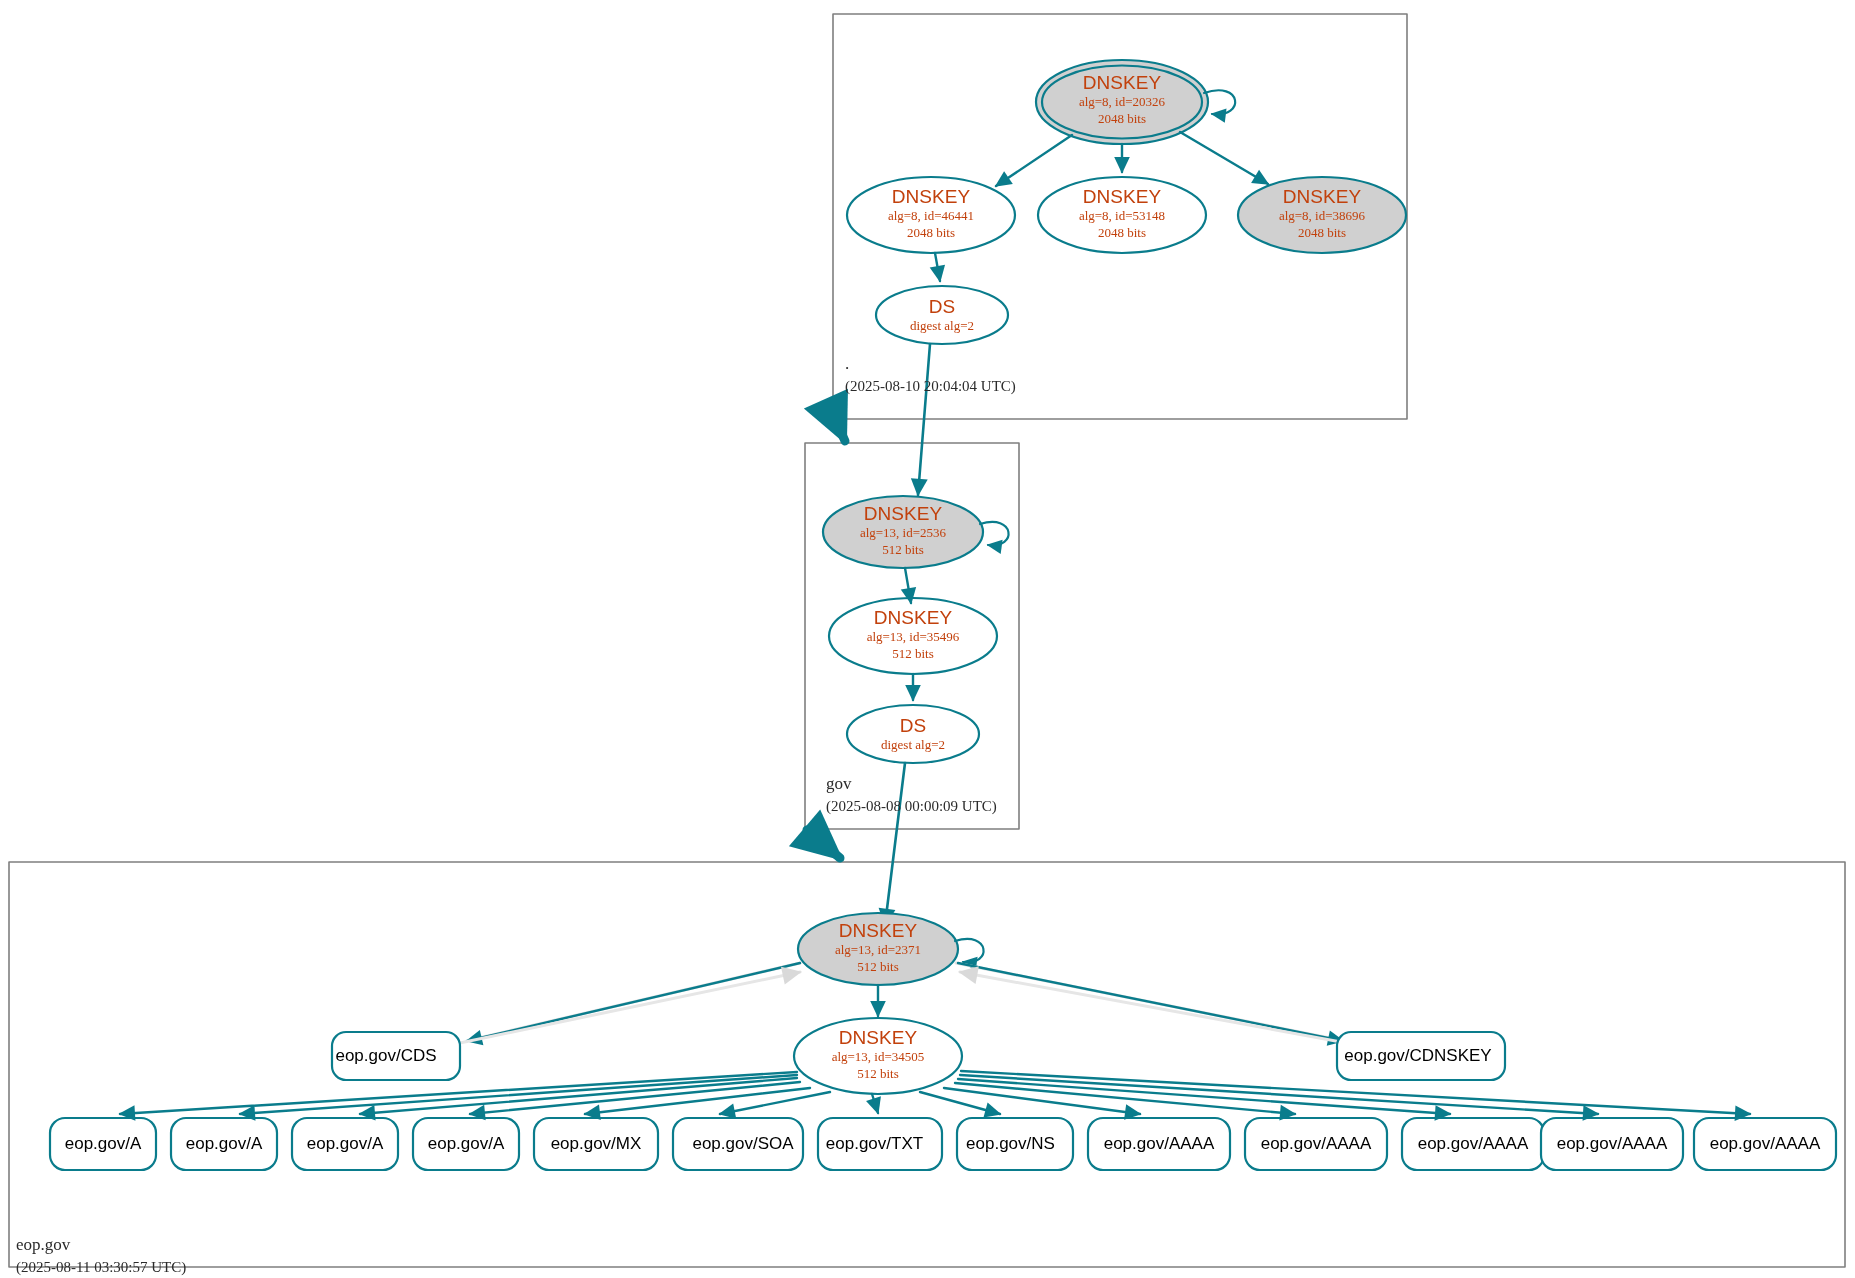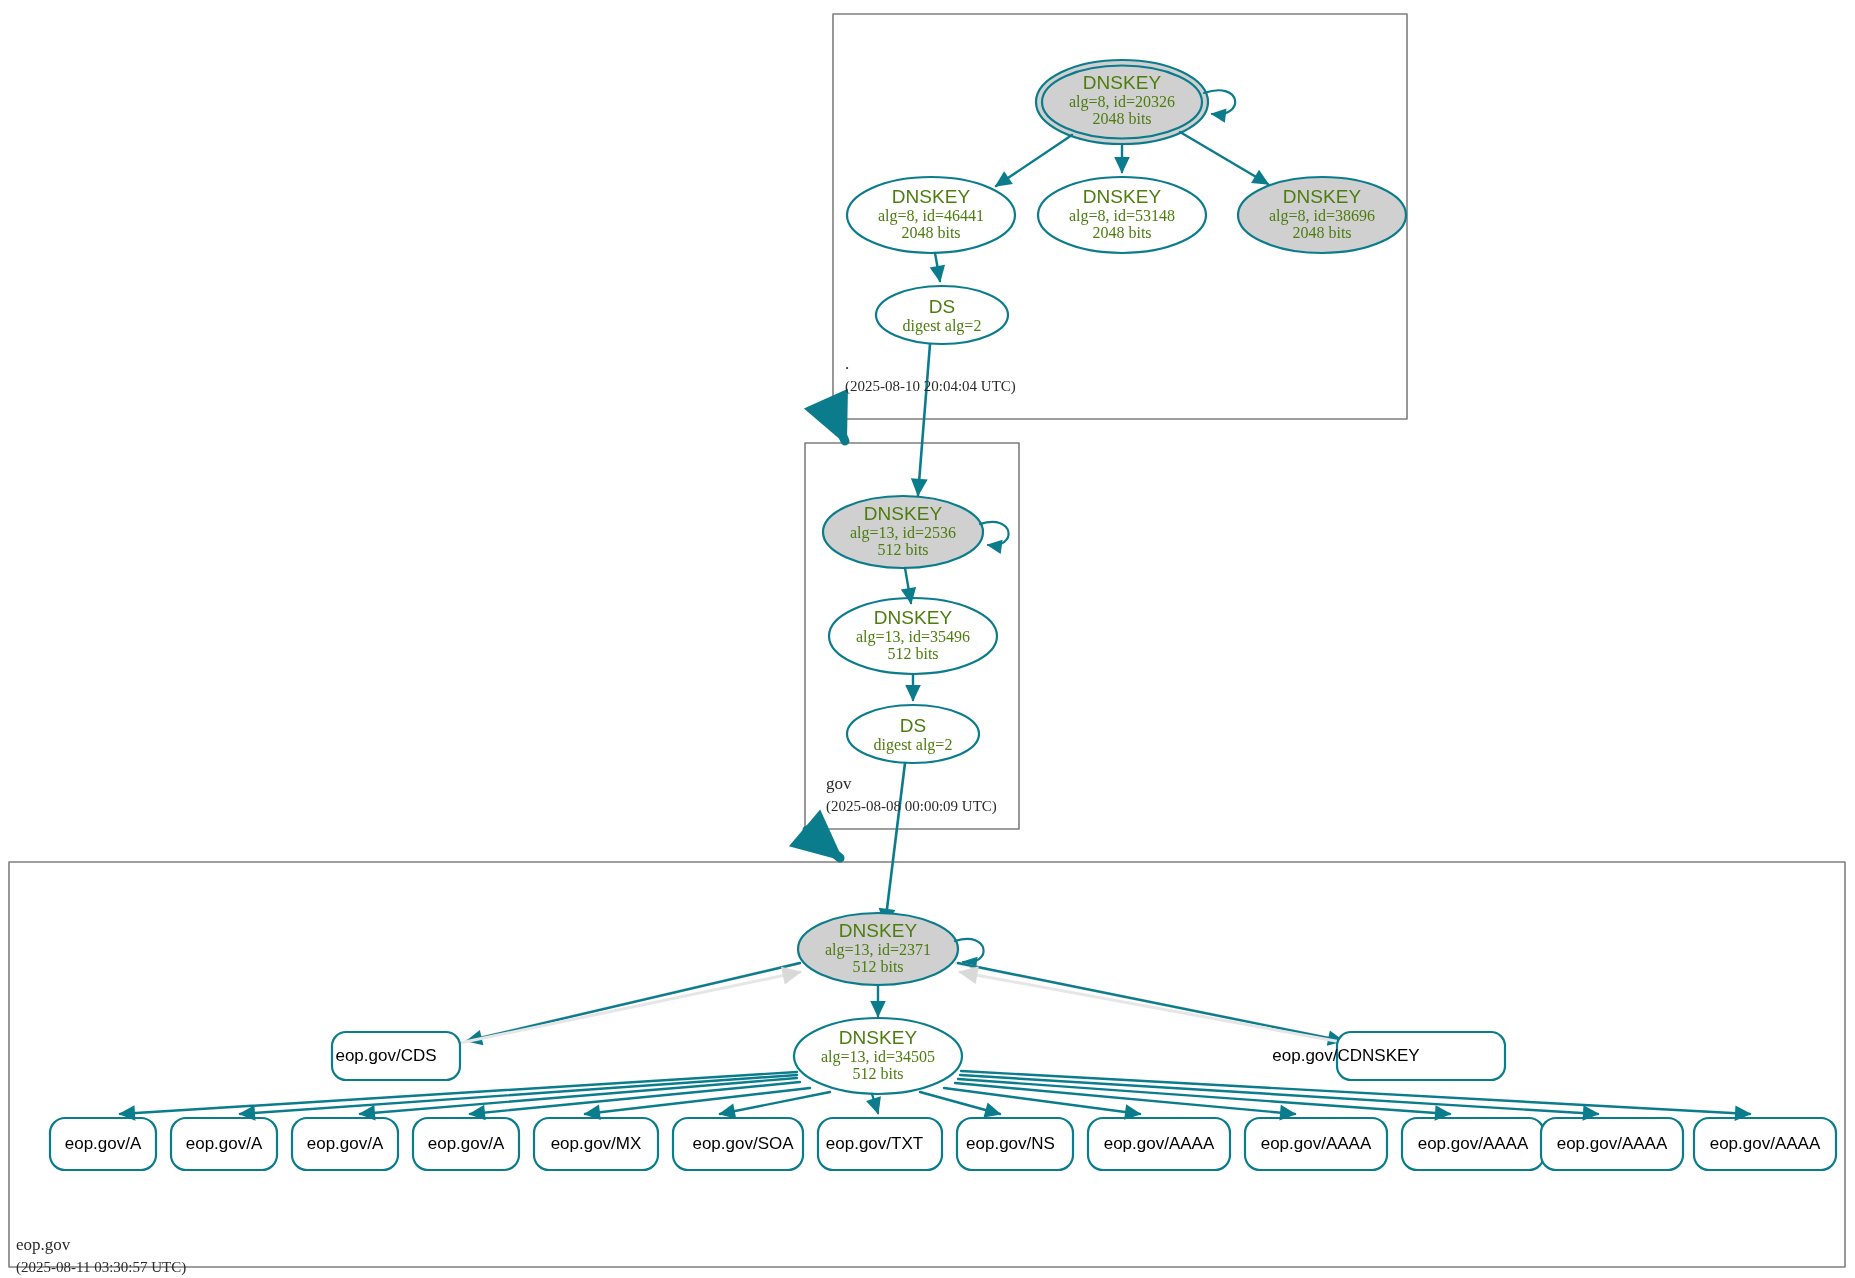--- a/index.html
+++ b/index.html
@@ -19,34 +19,34 @@
     line-height:1.05;
   }
   .zone-label .zname{font-size:17px;display:block;margin-bottom:6px;}
   .zone-label .ztime{font-size:15px;display:block;}
 
   
   .node-text{
     position:absolute;
     text-align:center;
     white-space:nowrap;
-    color:#4d7c0f;
+    color:#c2410c;
     pointer-events:none;
   }
   .node-text .ln1{
     display:block;
     font-family:"Liberation Sans", sans-serif;
     font-size:19px;
     line-height:21px;
     letter-spacing:.1px;
   }
   .node-text .ln2, .node-text .ln3{
     display:block;
     font-family:"Liberation Serif", serif;
-    font-size:16px;
+    font-size:13px;
     line-height:17px;
   }
   .rr-text{
     position:absolute;
     text-align:center;
     white-space:nowrap;
     color:#000000;
     font-family:"Liberation Sans", sans-serif;
     font-size:17px;
     line-height:19px;
@@ -234,21 +234,21 @@
     <span class="ln3">512 bits</span>
   </div>
 
   <div class="node-text hit" style="left:778px;top:1027px;width:200px;">
     <span class="ln1">DNSKEY</span>
     <span class="ln2">alg=13, id=34505</span>
     <span class="ln3">512 bits</span>
   </div>
 
   <div class="rr-text hit" style="left:332px;top:1046px;width:108px;">eop.gov/CDS</div>
-  <div class="rr-text hit" style="left:1258px;top:1046px;width:176px;">eop.gov/CDNSKEY</div>
+  <div class="rr-text hit" style="left:1330px;top:1046px;width:176px;">eop.gov/CDNSKEY</div>
 
   <div class="rr-text hit" style="left:50px;top:1134px;width:106px;">eop.gov/A</div>
   <div class="rr-text hit" style="left:171px;top:1134px;width:106px;">eop.gov/A</div>
   <div class="rr-text hit" style="left:292px;top:1134px;width:106px;">eop.gov/A</div>
   <div class="rr-text hit" style="left:413px;top:1134px;width:106px;">eop.gov/A</div>
   <div class="rr-text hit" style="left:534px;top:1134px;width:124px;">eop.gov/MX</div>
   <div class="rr-text hit" style="left:673px;top:1134px;width:140px;">eop.gov/SOA</div>
   <div class="rr-text hit" style="left:818px;top:1134px;width:113px;">eop.gov/TXT</div>
   <div class="rr-text hit" style="left:957px;top:1134px;width:107px;">eop.gov/NS</div>
   <div class="rr-text hit" style="left:1088px;top:1134px;width:142px;">eop.gov/AAAA</div>

